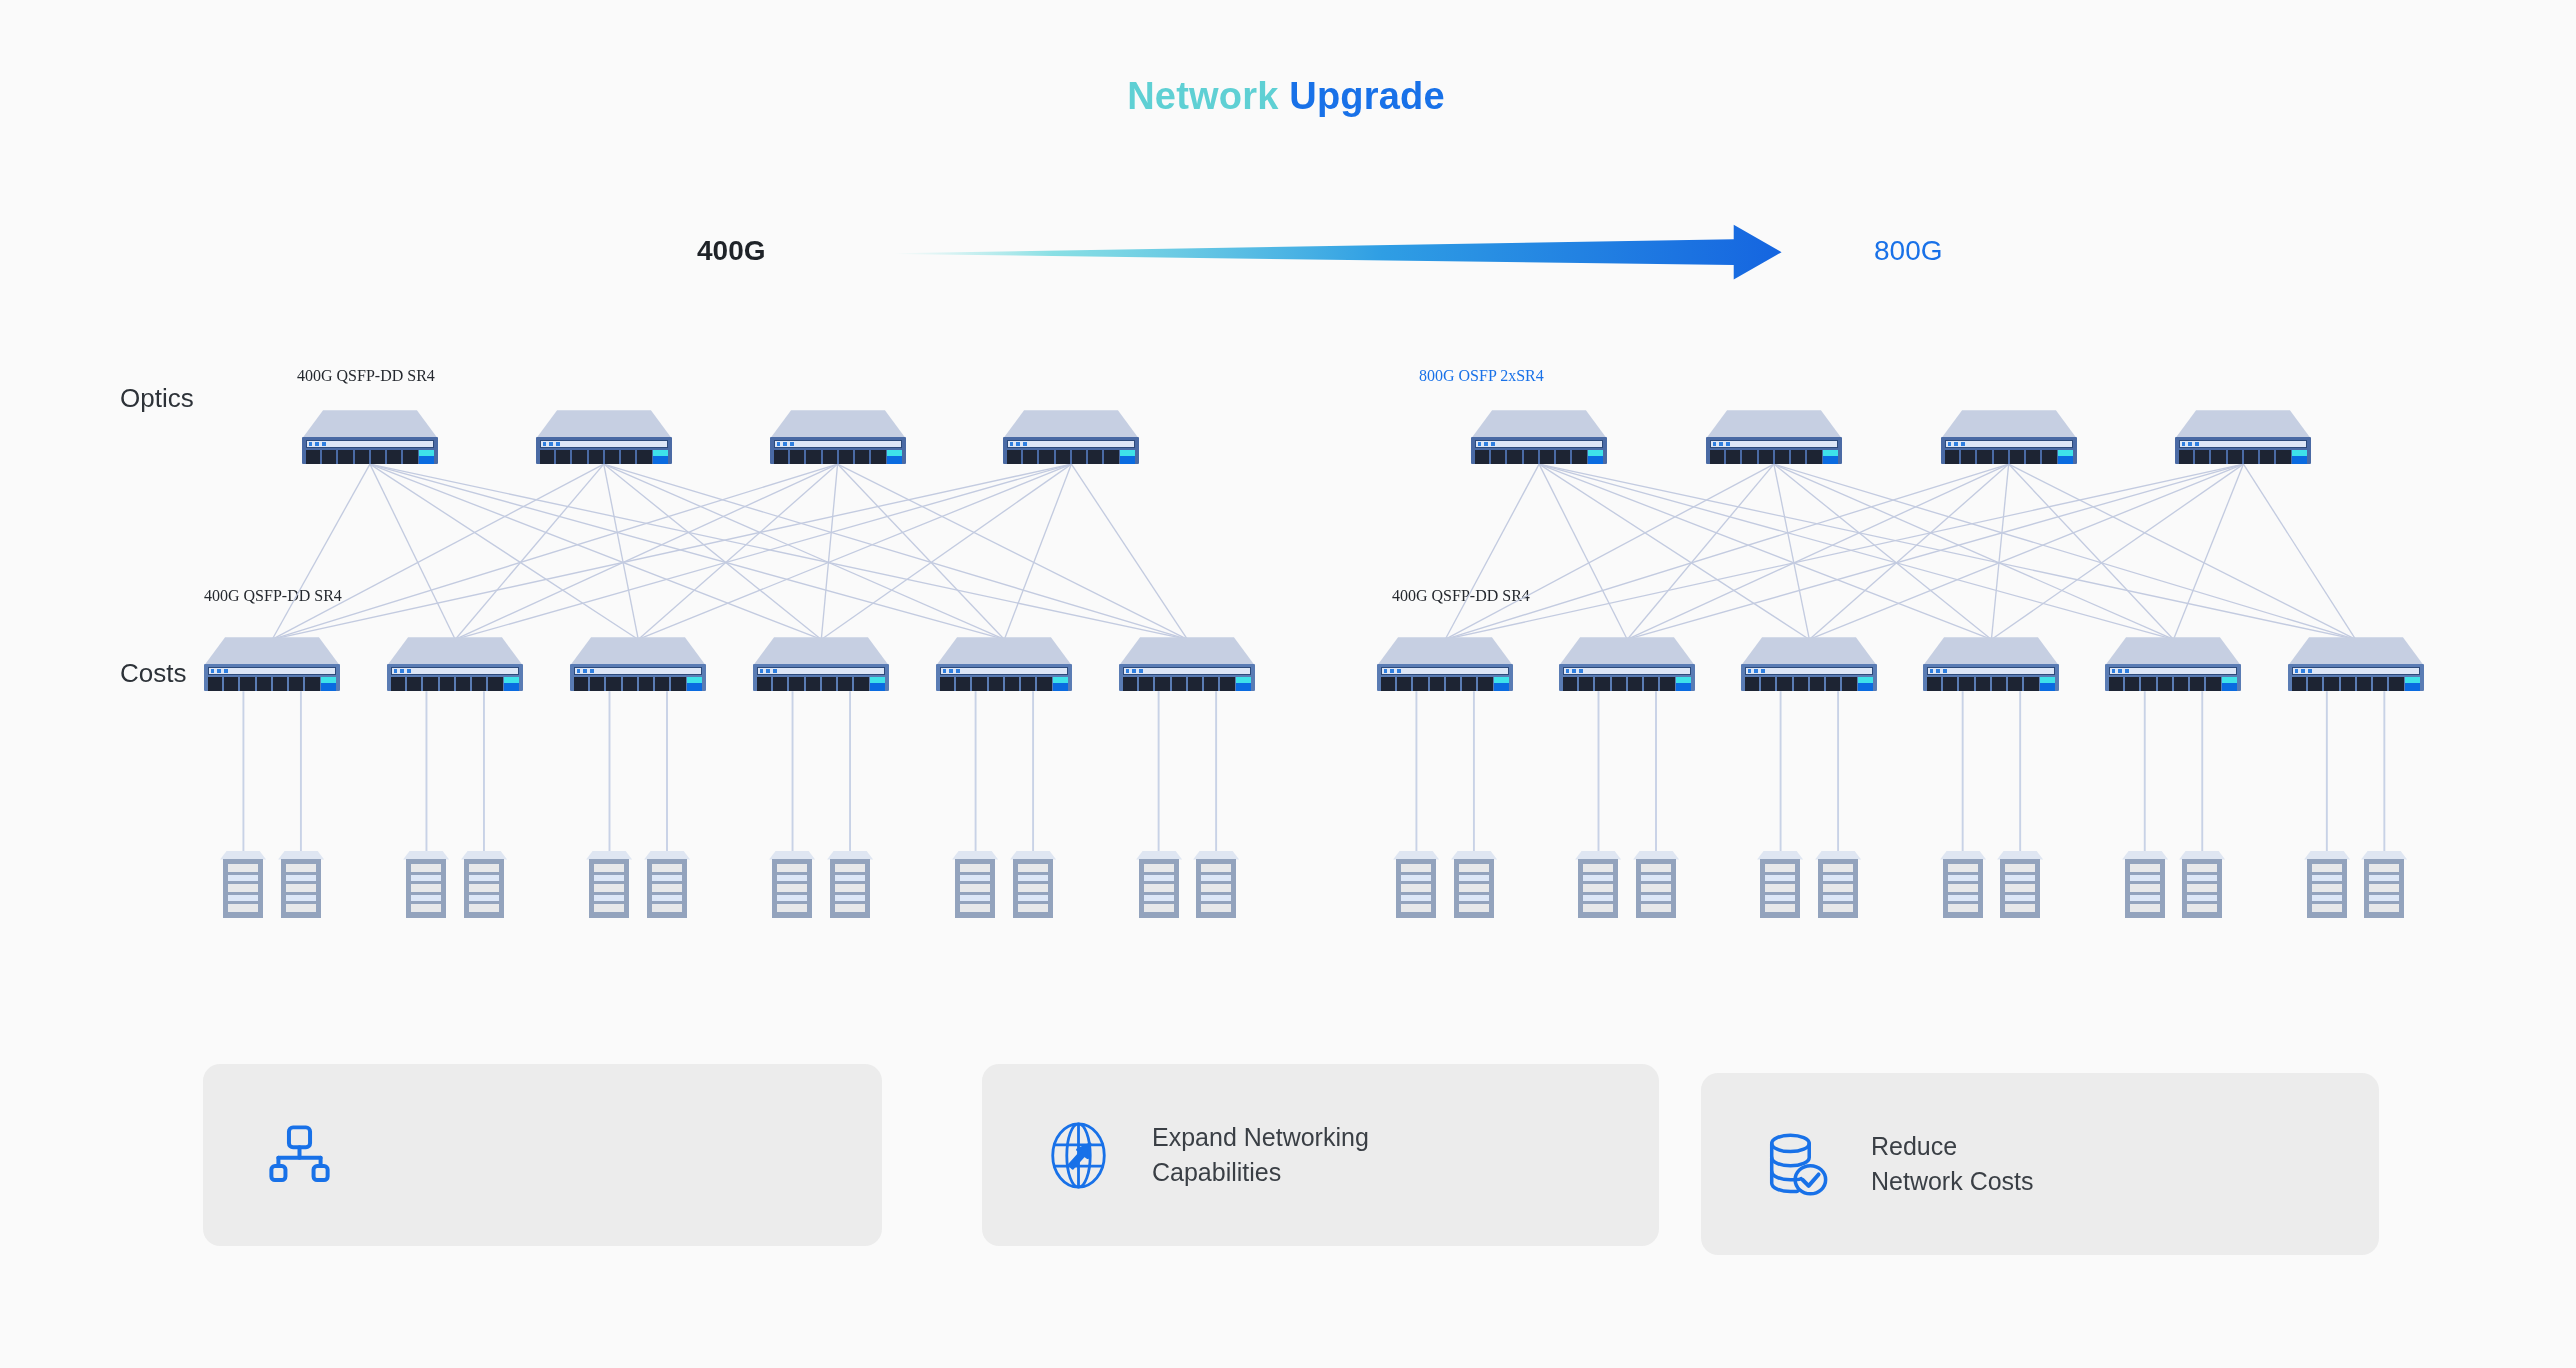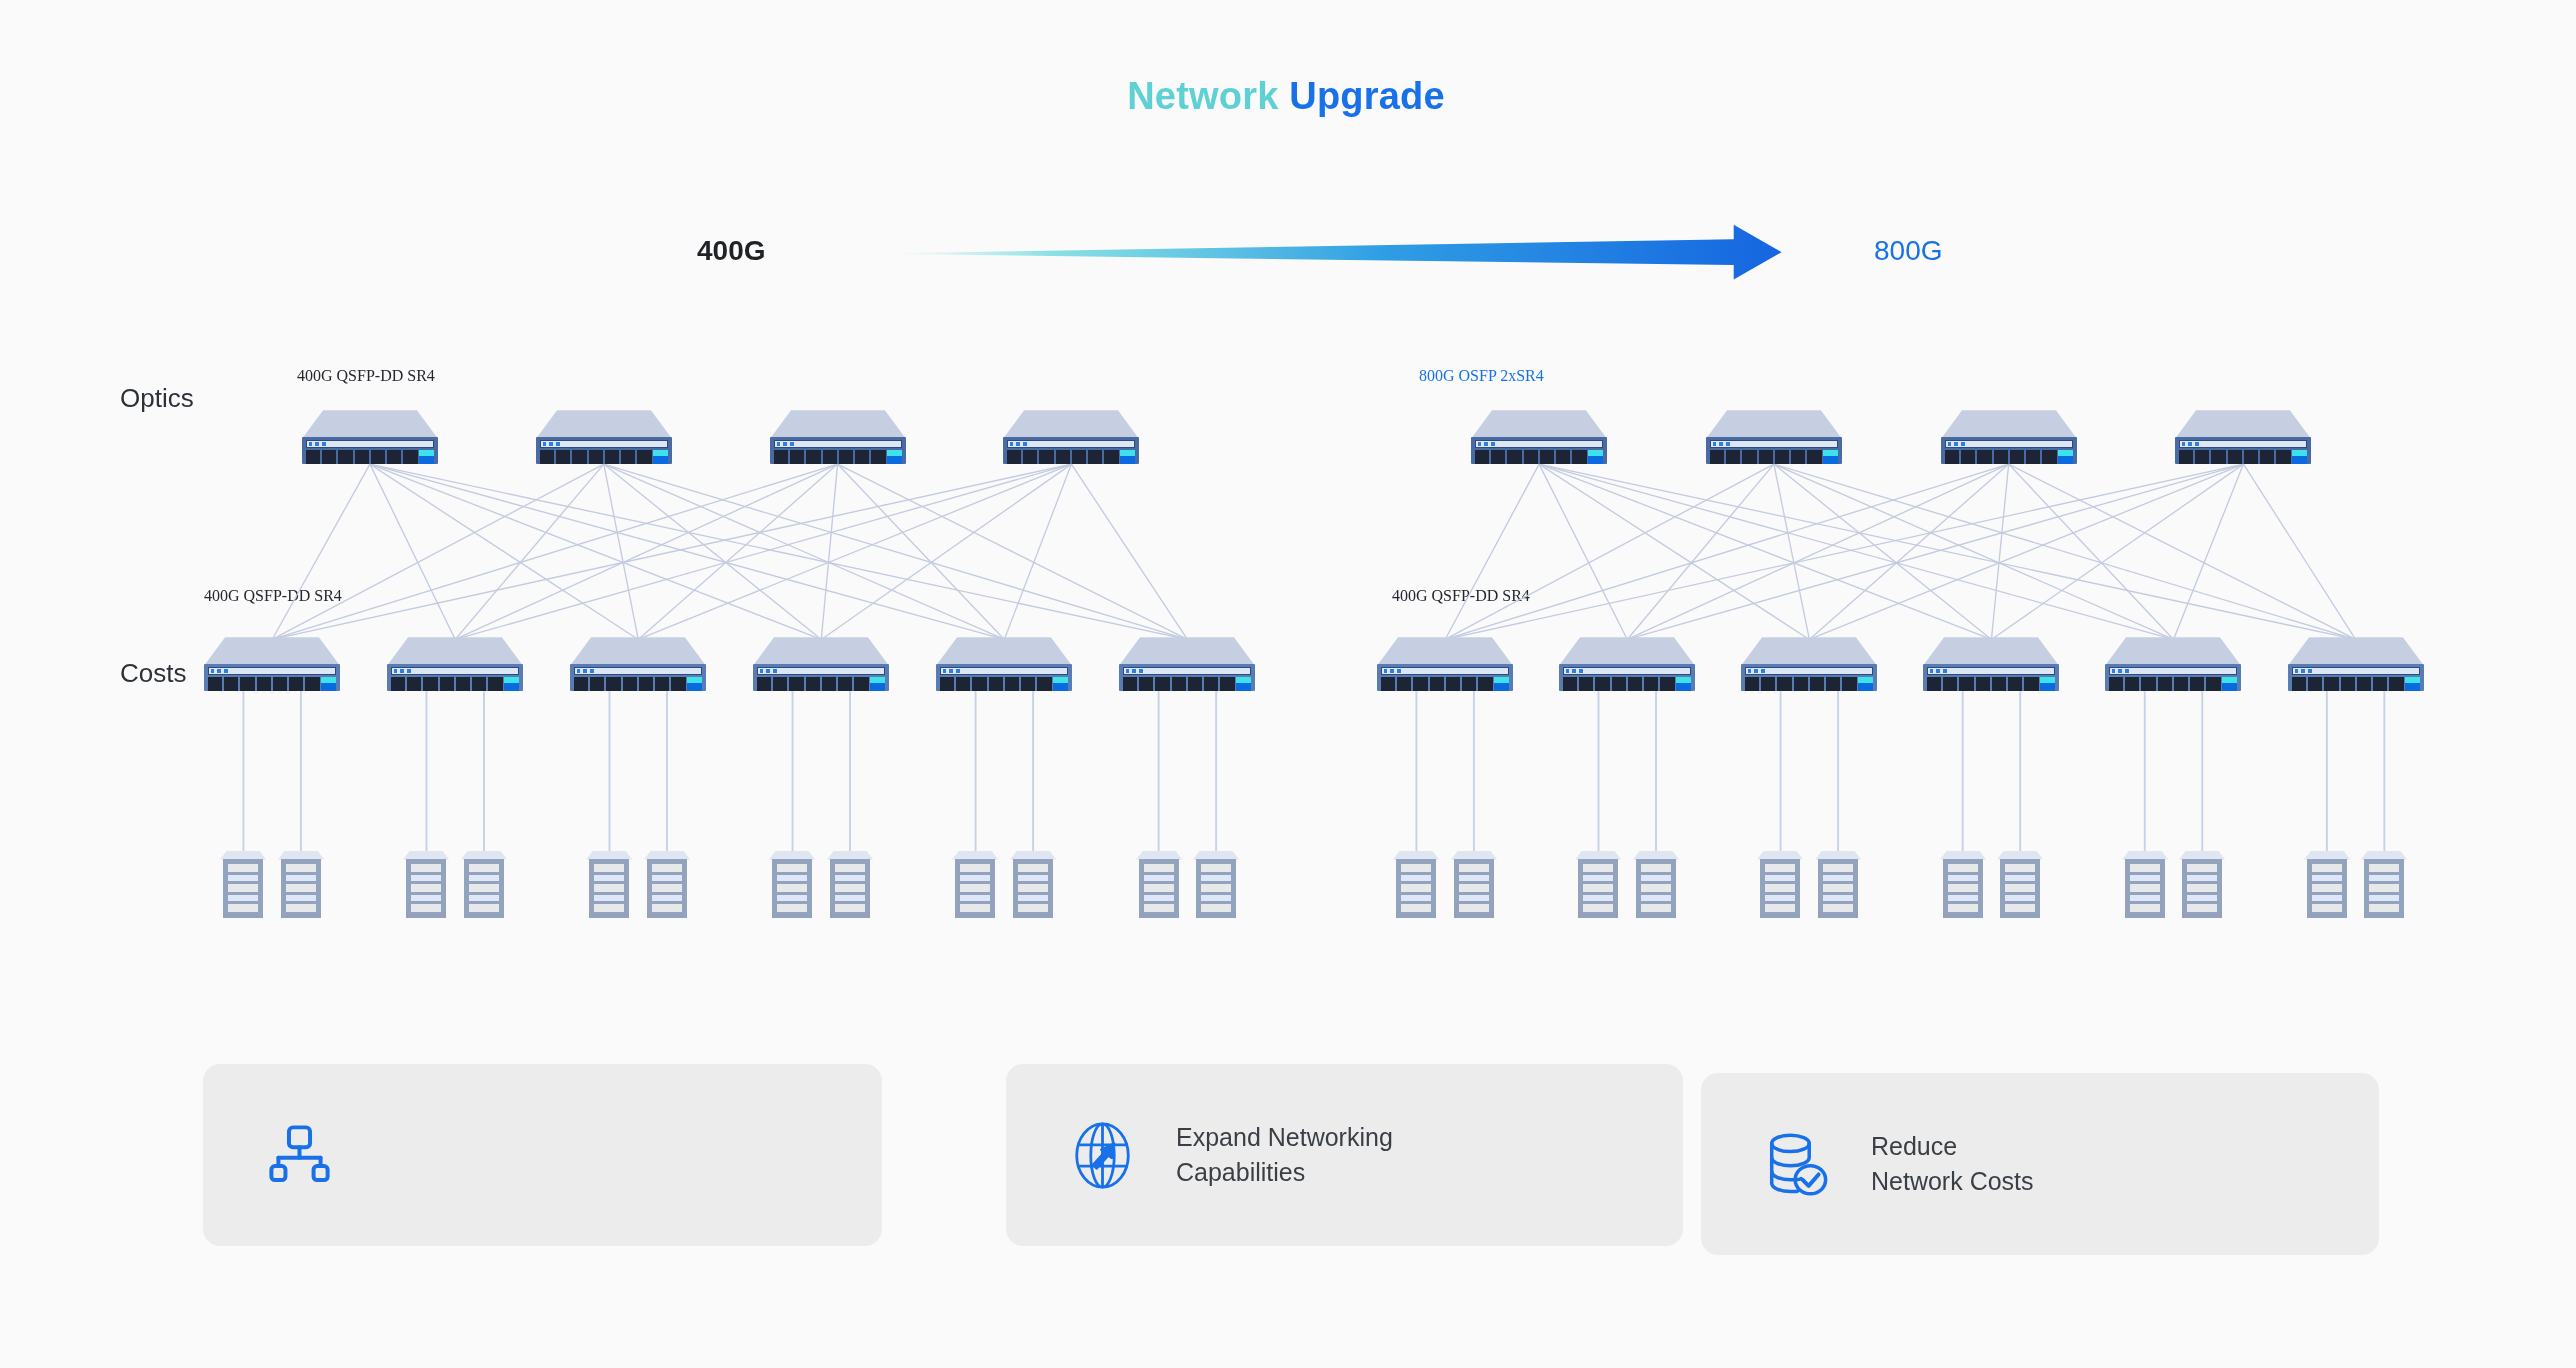--- a/index.html
+++ b/index.html
@@ -98,21 +98,21 @@
   .card {
     position: absolute; top: 1064px; height: 182px;
     background: #ececec; border-radius: 17px;
     display: flex; align-items: center; gap: 36px; padding-left: 59px;
   }
   .card .c-ico { flex: 0 0 auto; width: 75px; height: 75px; }
   .card .c-txt {
     font-size: 25px; line-height: 1.42; color: #3a3f45; white-space: pre-line;
   }
   #card-0 { left: 203px;  width: 679px; }
-  #card-1 { left: 1006px;  width: 677px; }
+  #card-1 { left: 982px;  width: 677px; }
   #card-2 { left: 1701px; width: 678px; margin-top: 9px; }
 </style>
 </head>
 <body>
 
 <div id="stage">
 
   <div class="title">
     <span class="t-a">Network </span><span class="t-b">Upgrade</span>
   </div>

